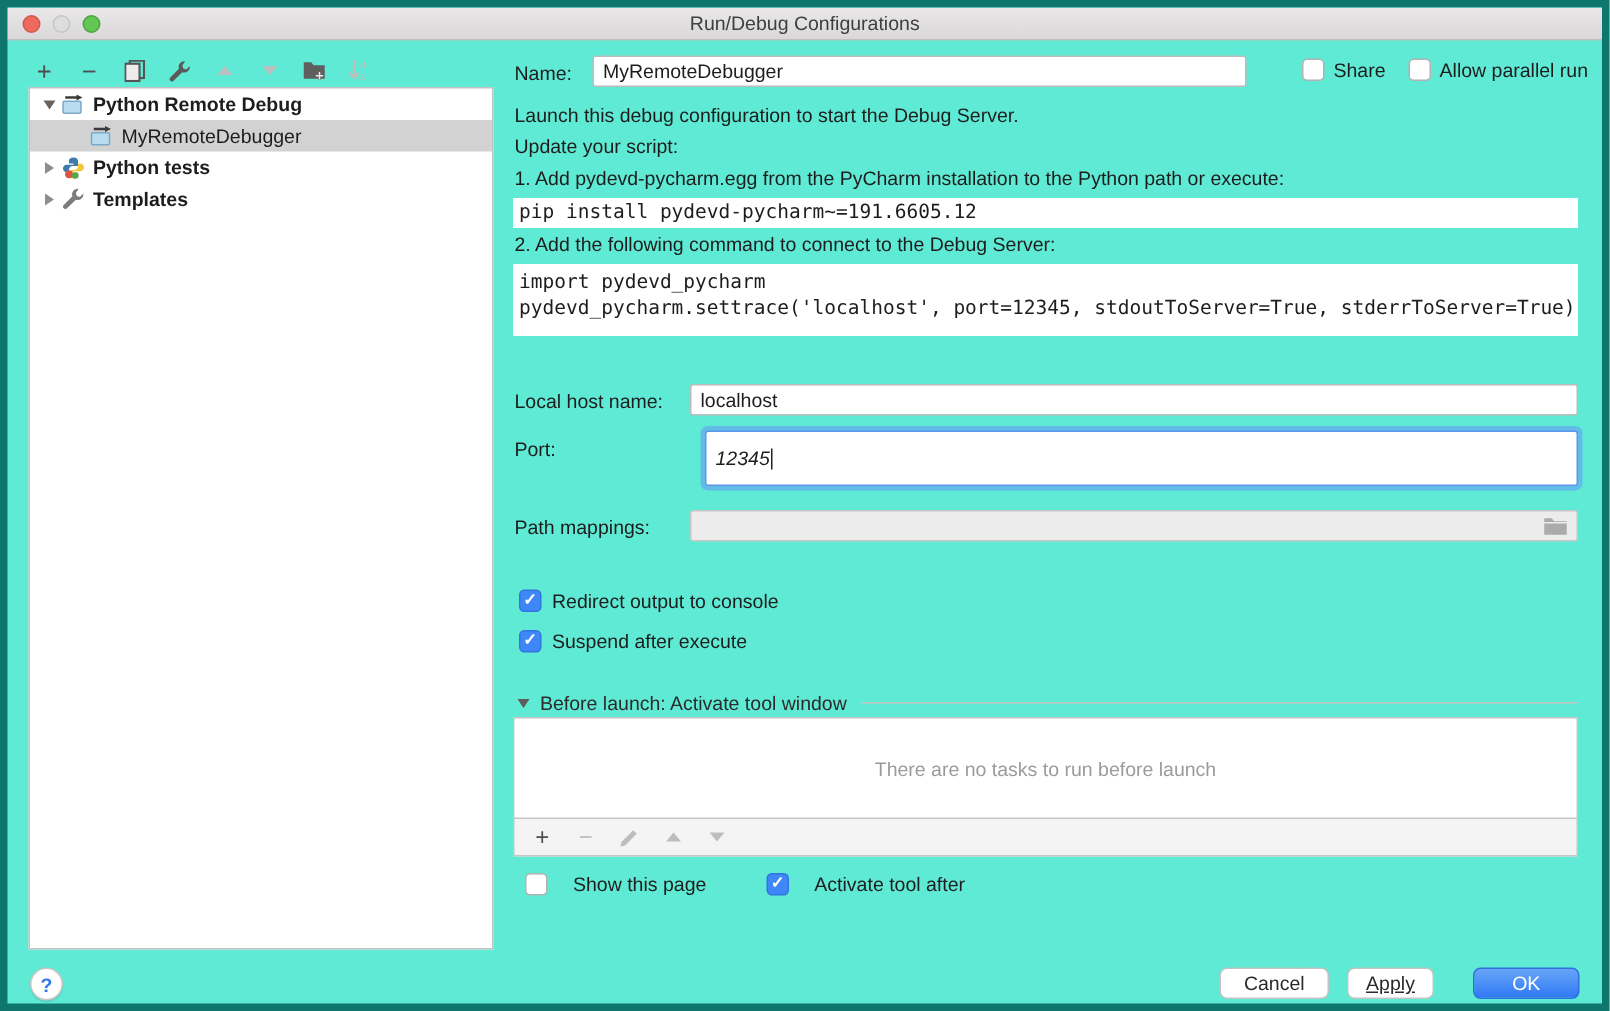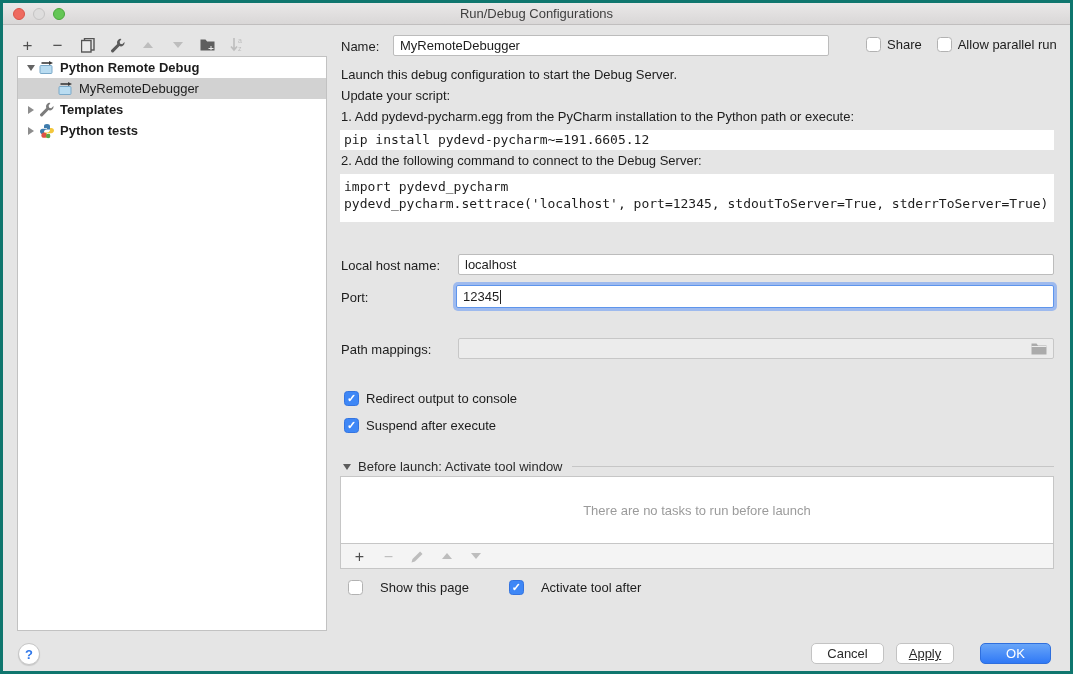--- a/index.html
+++ b/index.html
@@ -1,21 +1,21 @@
 <!DOCTYPE html>
 <html><head>
 <meta charset="utf-8">
 <style>
   * { margin:0; padding:0; box-sizing:border-box; }
   html,body { background:#b0b0b0; }
   .window {
     position:relative; width:1073px; height:674px;
-    background:#e5e5e5; overflow:hidden;
+    background:#5eead4; overflow:hidden;
     font-family:"Liberation Sans", sans-serif; font-size:13px; color:#1d1d1d;
-    border:3px solid #0f766e;
+    border:5px solid #0f766e;
   }
   
   .titlebar { position:absolute; left:0; top:0; right:0; height:22px;
     background:linear-gradient(#eae8e8,#d9d7d7); border-bottom:1px solid #c0bebe; }
   .traffic { position:absolute; left:10px; top:5px; display:flex; gap:8px; }
   .tl { width:12px; height:12px; border-radius:50%; display:inline-block; }
   .tl.red   { background:#ee6a5f; border:1px solid #d95448; }
   .tl.gray  { background:#dedddd; border:1px solid #c5c4c4; }
   .tl.green { background:#64c655; border:1px solid #4aa73c; }
   .title { position:absolute; left:0; right:0; top:3px; text-align:center; color:#3f3f3f; }
@@ -139,39 +139,39 @@
             <path d="M10 0l4 2-4 2z" fill="#3c3c3c"></path>
           </svg>
       </span>
       <span class="lbl">MyRemoteDebugger</span>
     </div>
     <div class="tree-row">
       <span class="disc">
           <span class="disc-closed"></span>
         </span>
       <span class="ticon">
-        <svg width="15" height="15" viewBox="0 0 15 15">
-            <path d="M11.4 0.9a3.7 3.7 0 0 0-4.1 5L1.5 11.7a1.55 1.55 0 1 0 2.2 2.2L9.5 8.1a3.7 3.7 0 0 0 5-4.1L12.2 6.3l-2-.6-.6-2z" fill="#7c7c7c"></path>
-          </svg>
-      </span>
-      <span class="lbl">Templates</span>
-    </div>
-    <div class="tree-row">
-      <span class="disc">
-          <span class="disc-closed"></span>
-        </span>
-      <span class="ticon">
         <svg width="16" height="16" viewBox="0 0 16 16">
           <path d="M8 1C5.9 1 5 1.9 5 3.2V5h3v0.8H3.6C2.1 5.8 1 6.9 1 8.4S2.1 11 3.6 11H5V9.2C5 7.7 6.1 6.6 7.6 6.6H11V3.2C11 1.9 10.1 1 8 1z" fill="#3f7cac"></path>
           <path d="M8 15c2.1 0 3-.9 3-2.2V11H8v-.8h4.4C13.9 10.2 15 9.1 15 7.6S13.9 5 12.4 5H11v1.8C11 8.3 9.9 9.4 8.4 9.4H5v3.4C5 14.1 5.9 15 8 15z" fill="#f3c73c"></path>
           <circle cx="5" cy="12.2" r="2.6" fill="#dd5247"></circle>
             <circle cx="9.2" cy="13" r="2.2" fill="#57a64b"></circle>
         </svg>
       </span>
       <span class="lbl">Python tests</span>
+    </div>
+    <div class="tree-row">
+      <span class="disc">
+          <span class="disc-closed"></span>
+        </span>
+      <span class="ticon">
+        <svg width="15" height="15" viewBox="0 0 15 15">
+            <path d="M11.4 0.9a3.7 3.7 0 0 0-4.1 5L1.5 11.7a1.55 1.55 0 1 0 2.2 2.2L9.5 8.1a3.7 3.7 0 0 0 5-4.1L12.2 6.3l-2-.6-.6-2z" fill="#7c7c7c"></path>
+          </svg>
+      </span>
+      <span class="lbl">Templates</span>
     </div>
   </div>
 
   <div class="abs" style="left:338px; top:36px;">Name:</div>
   <div class="field abs" style="left:390px; top:32px; width:436px; height:21px;">
     <span>MyRemoteDebugger</span>
   </div>
   <div class="abs cb-row" style="left:863px; top:34px; gap:6px;">
     <span class="cbx"></span>
     <span>Share</span>
@@ -189,21 +189,21 @@
     <div class="mono" style="line-height:17px;">import pydevd_pycharm</div>
     <div class="mono" style="line-height:17px;">pydevd_pycharm.settrace('localhost', port=12345, stdoutToServer=True, stderrToServer=True)</div>
   </div>
 
   <div class="abs" style="left:338px; top:255px;">Local host name:</div>
   <div class="field abs" style="left:455px; right:16px; top:251px; height:21px;">
     <span>localhost</span>
   </div>
 
   <div class="abs" style="left:338px; top:287px;">Port:</div>
-  <div class="field focused abs" style="left:453px; right:16px; top:282px; height:23px;">
+  <div class="field focused abs" style="left:465px; right:16px; top:282px; height:37px;font-style:italic;">
     <span>12345</span>
       <span class="caret"></span>
   </div>
 
   <div class="abs" style="left:338px; top:339px;">Path mappings:</div>
   <div class="field disabled abs" style="left:455px; right:16px; top:335px; height:21px;">
     <svg width="16" height="12" viewBox="0 0 16 12">
         <path d="M0.5 0.5h5l1.5 2h8.5v9H0.5z" fill="#ababab"></path>
         <path d="M0.5 3.5h15" stroke="#ececec" stroke-width="1"></path>
       </svg>

